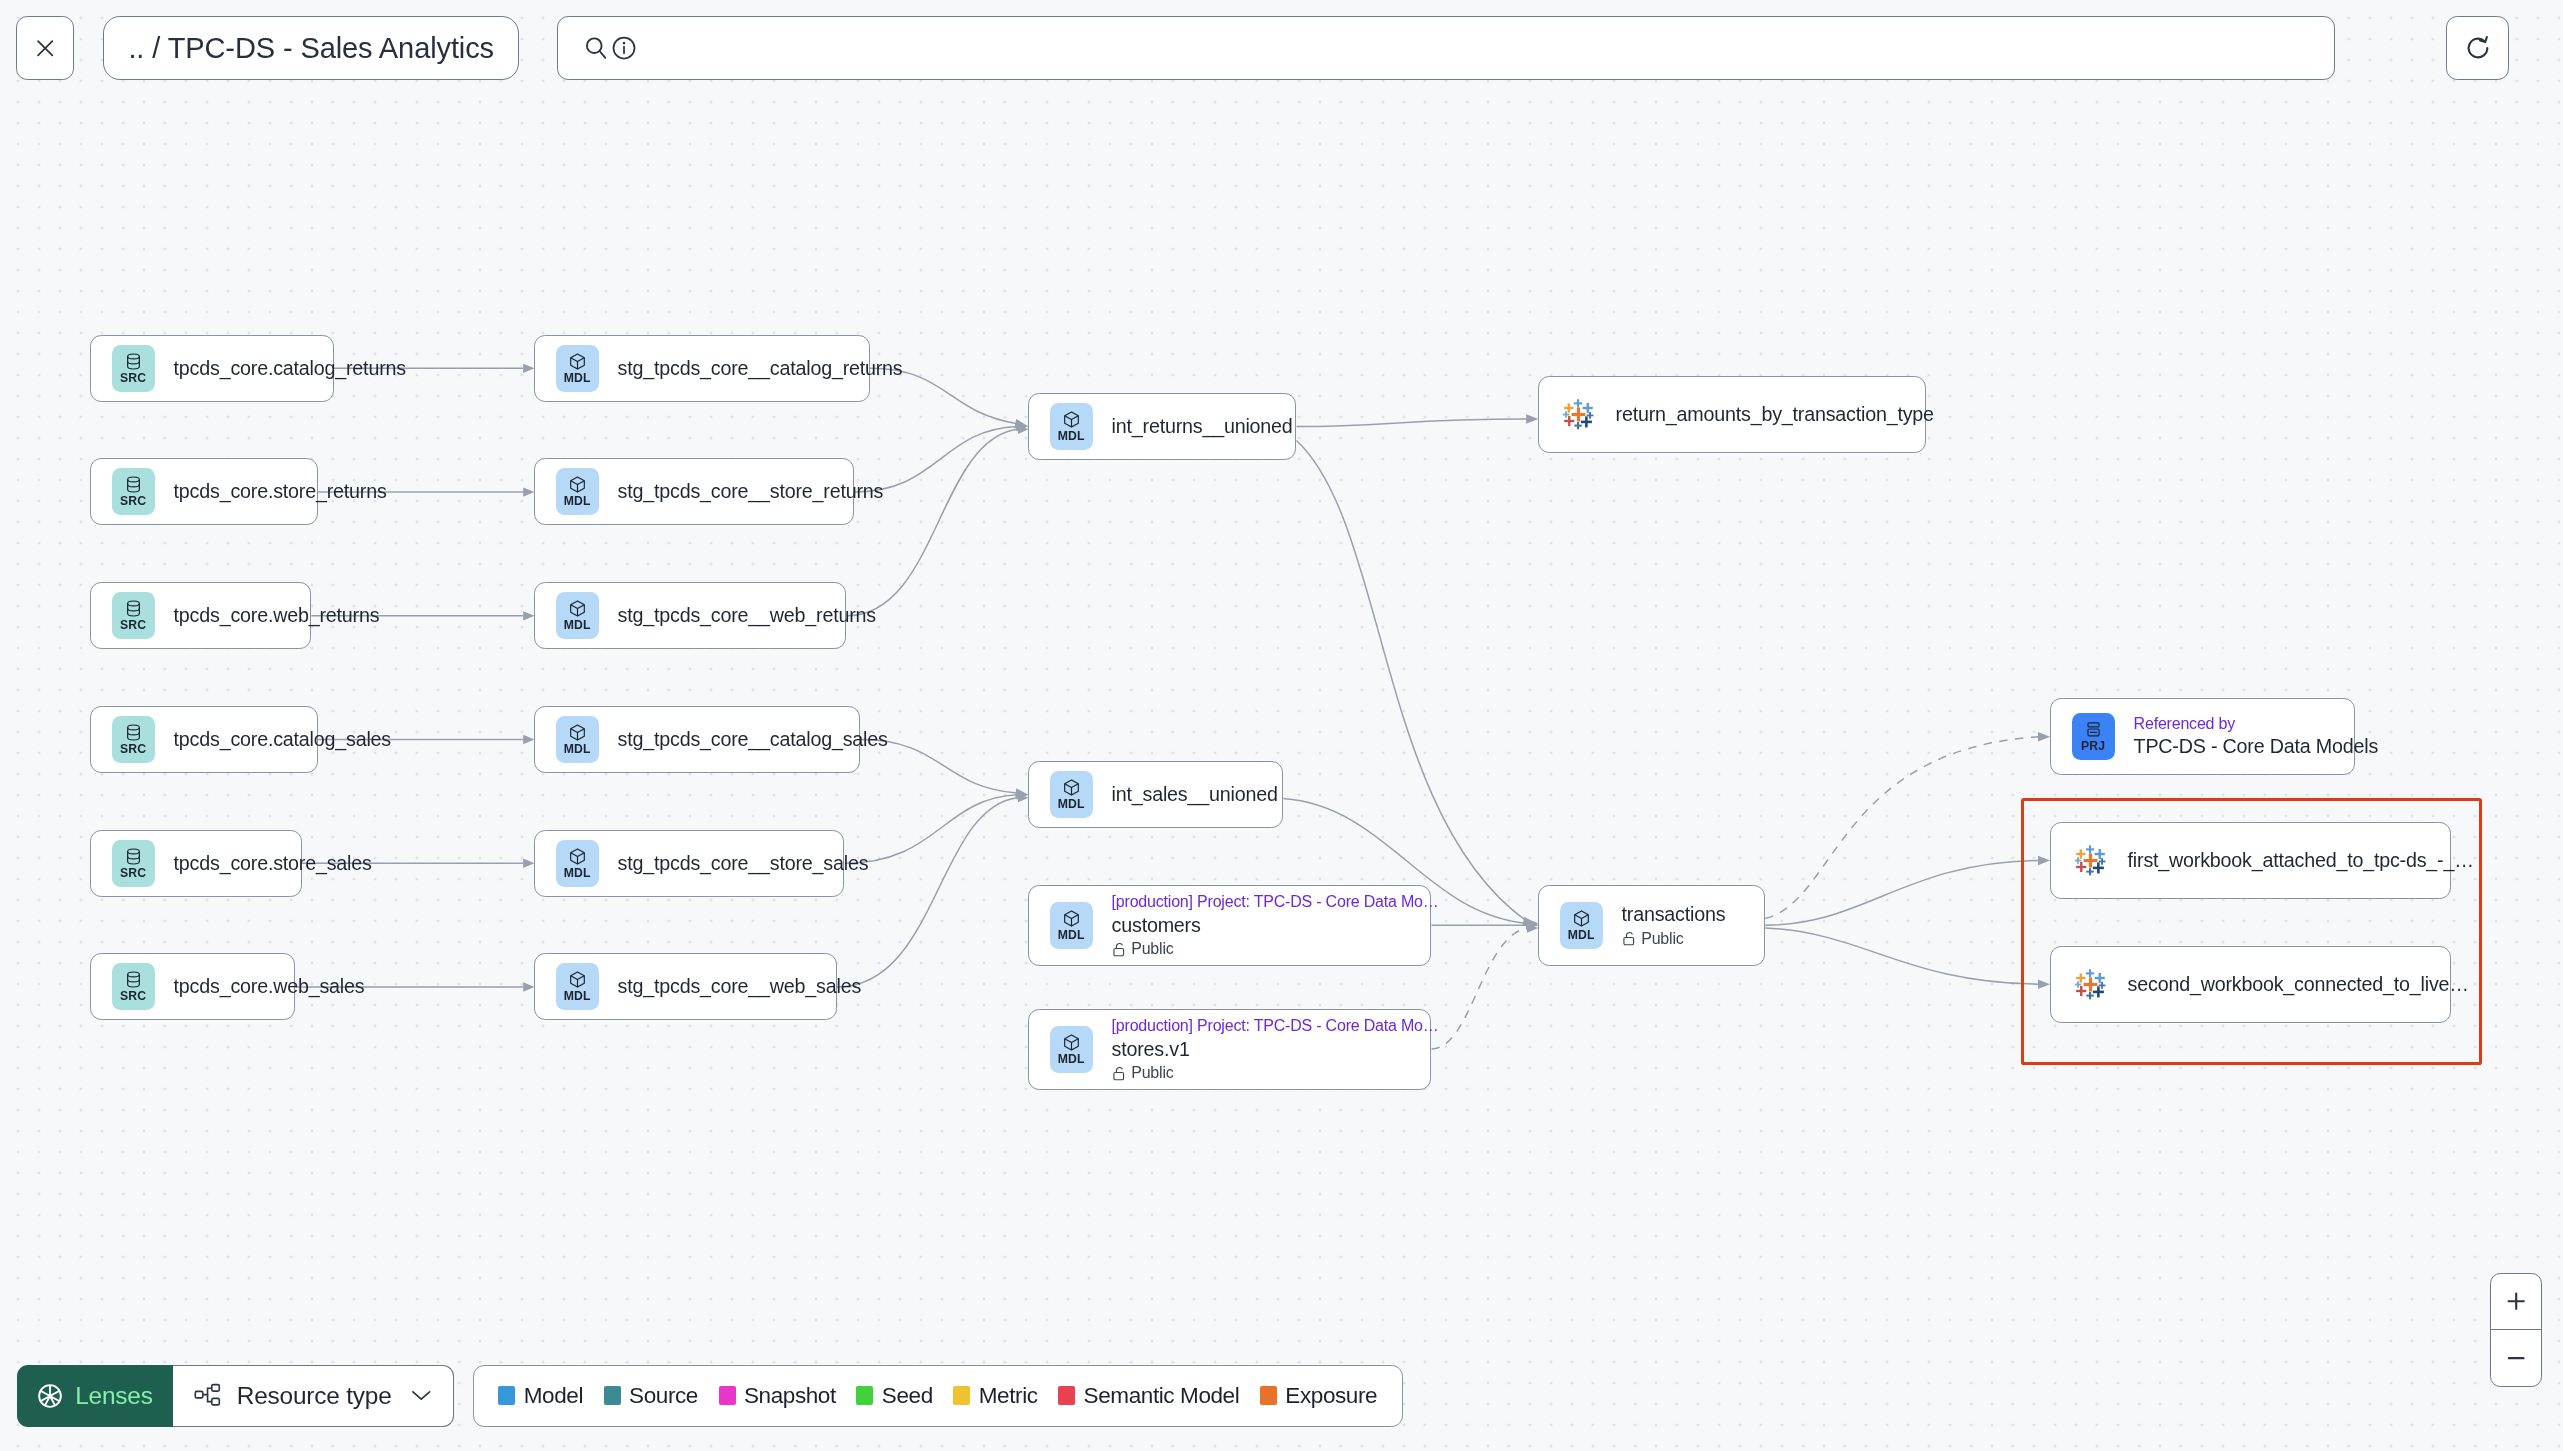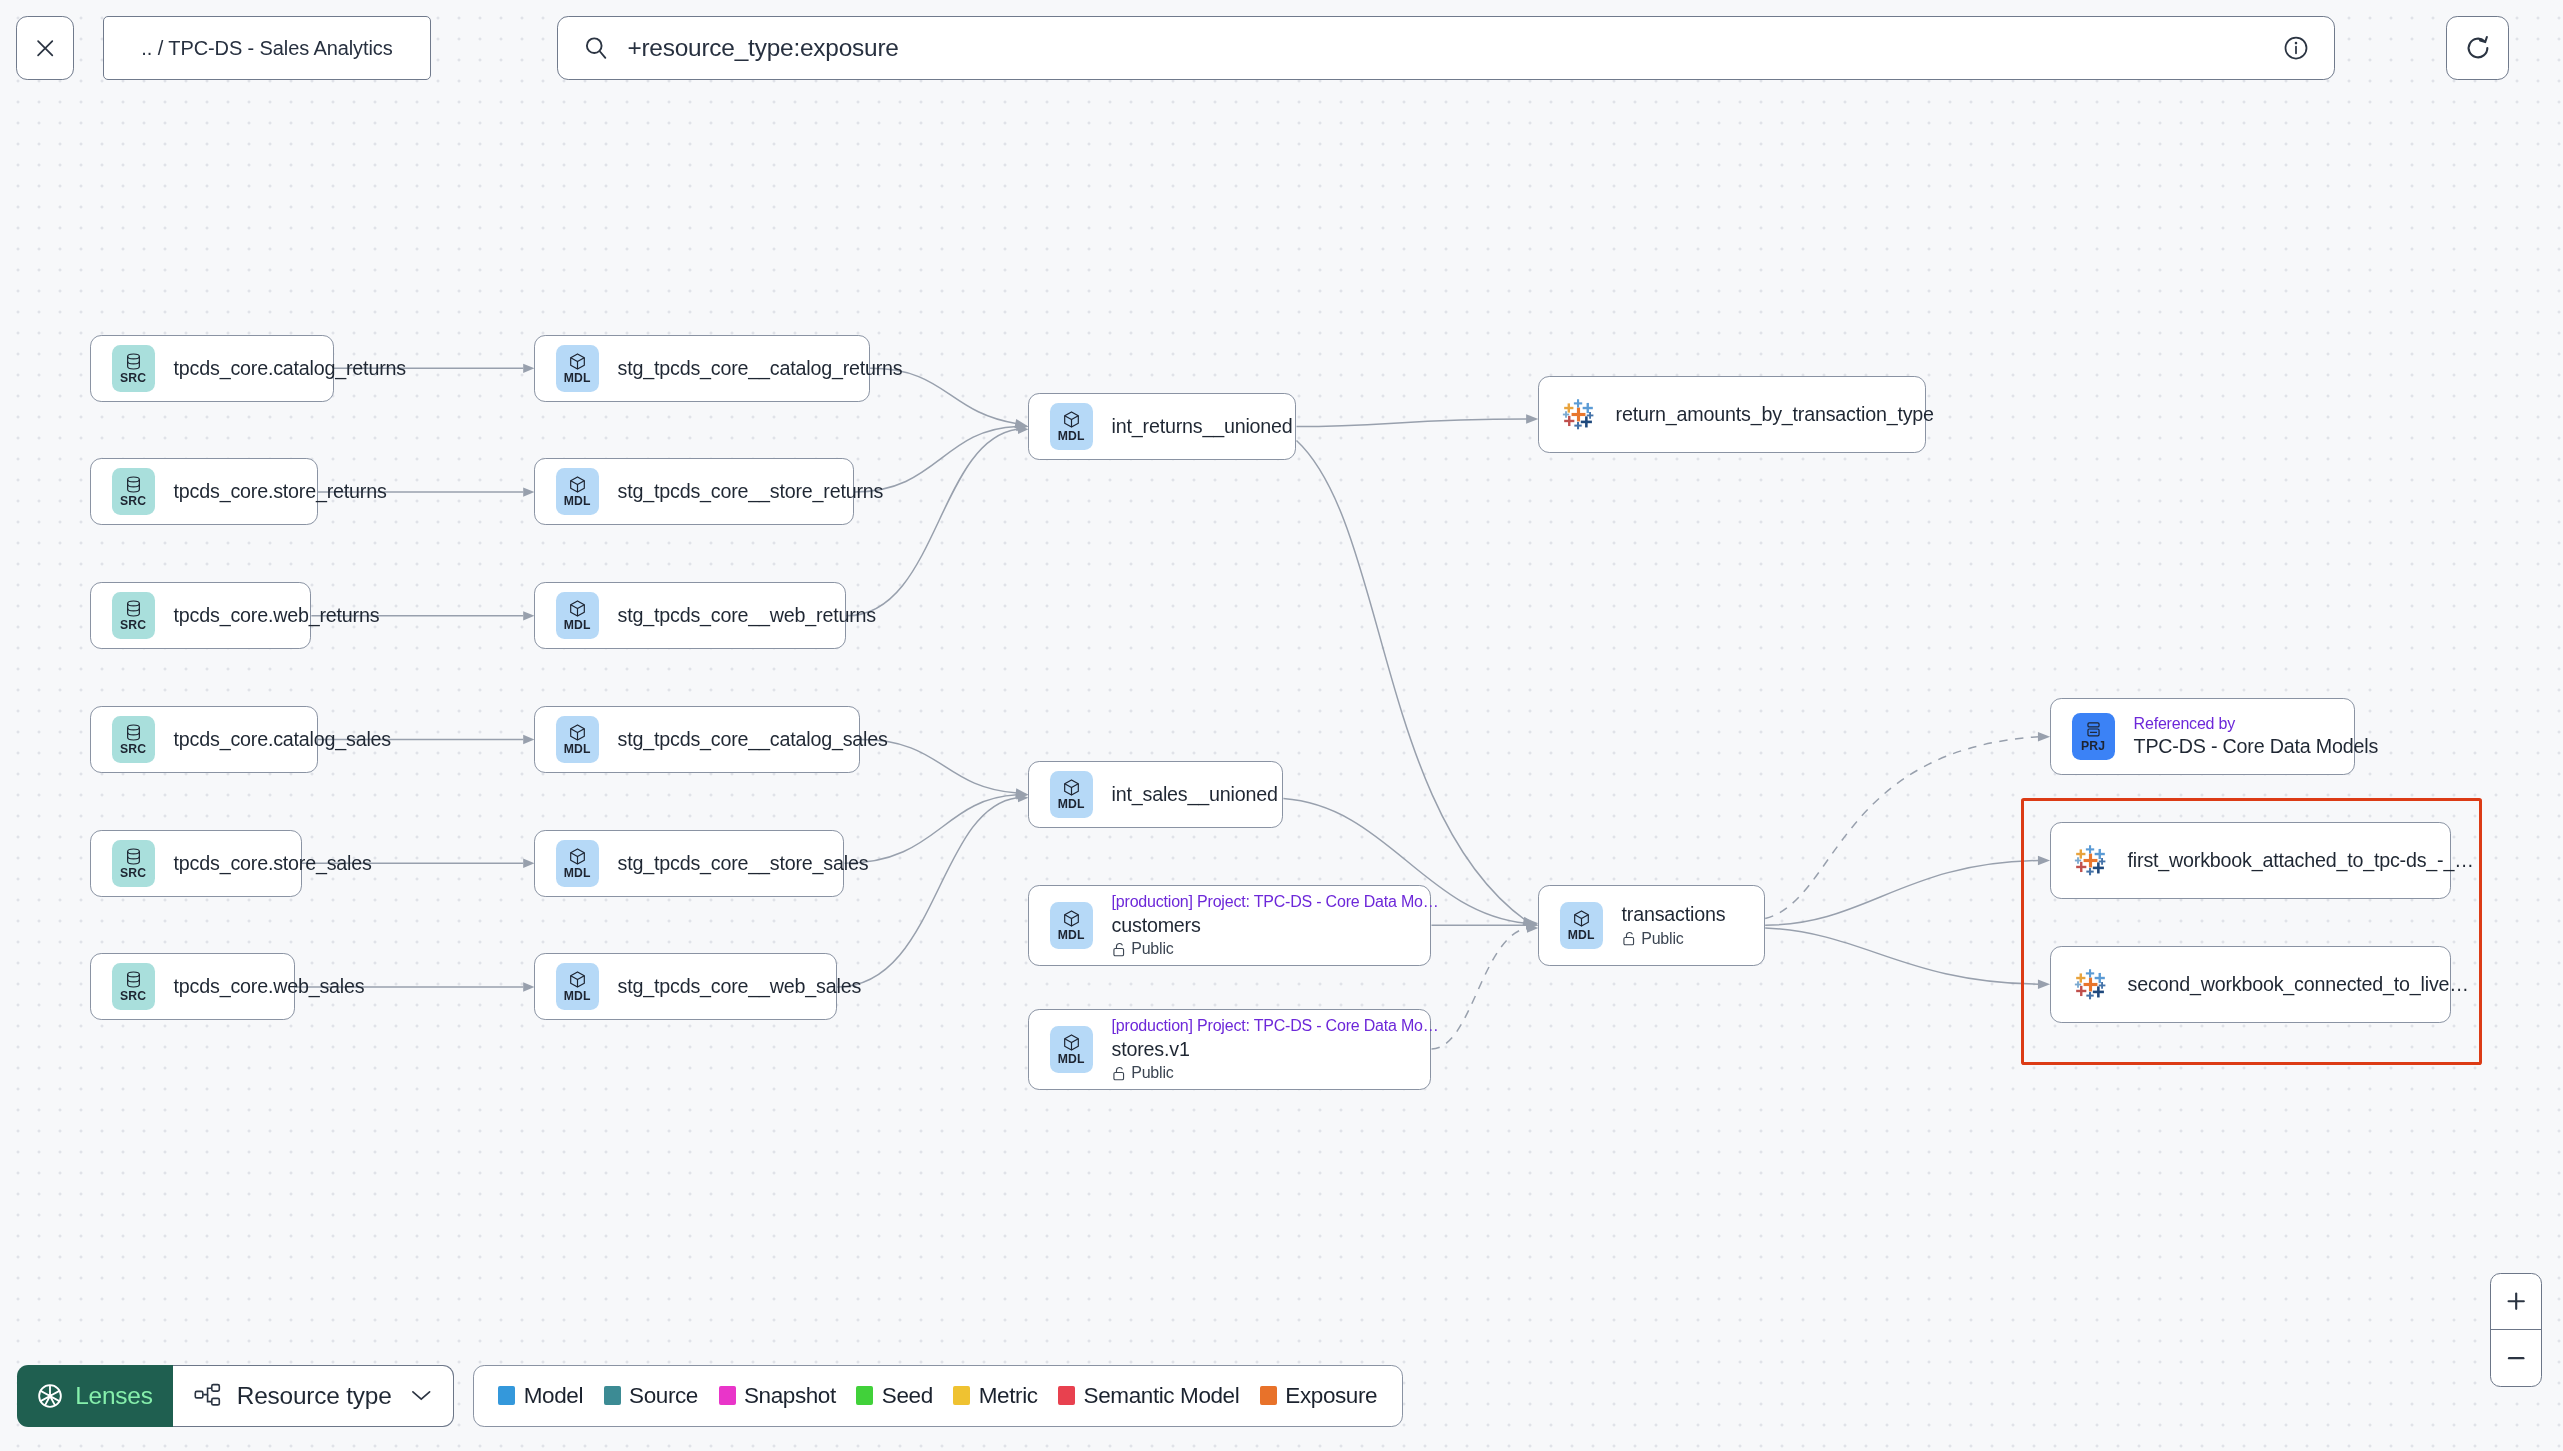--- a/index.html
+++ b/index.html
@@ -28,23 +28,23 @@
   .btn-close {
     position: absolute; left: 16px; top: 16px; width: 58px; height: 64px;
     background: #ffffff; border: 1.5px solid #707a8c; border-radius: 11.2px;
     display: flex; align-items: center; justify-content: center;
     cursor: pointer;
   }
   .btn-close svg { width: 24.4px; height: 24.4px; }
   .breadcrumb {
     position: absolute; left: 103px; top: 16px; height: 64px;
     min-width: 328px; padding: 0 24.4px;
-    background: #ffffff; border: 1.5px solid #707a8c; border-radius: 5px;
+    background: #ffffff; border: 1.5px solid #707a8c; border-radius: 17px;
     display: flex; align-items: center; justify-content: center;
-    font-size: 20px; color: #27303f; letter-spacing: -0.1px;
+    font-size: 29px; color: #27303f; letter-spacing: -0.1px;
     cursor: pointer;
   }
   .searchwrap {
     position: absolute; left: 557px; top: 16px; width: 1778px; height: 64px;
     background: #ffffff; border: 1.5px solid #707a8c; border-radius: 11.2px;
     display: flex; align-items: center;
   }
   .searchwrap .s-icon { margin-left: 24.4px; width: 28px; height: 28px; flex: none; }
   .search-input {
     flex: 1 1 auto; border: none; outline: none; background: transparent;
@@ -228,21 +228,20 @@
 
     <div class="breadcrumb">
       <span>.. / TPC-DS - Sales Analytics</span>
     </div>
 
     <div class="searchwrap">
       <svg class="s-icon" viewBox="0 0 24 24" fill="none" stroke="#2b3442" stroke-width="1.6" stroke-linecap="round">
         <circle cx="10.5" cy="10" r="6.3"></circle>
           <line x1="15.2" y1="14.8" x2="20" y2="20.4"></line>
       </svg>
-      <input class="search-input" value="+resource_type:exposure" placeholder="Search lineage" style="">
       <svg class="info-icon" viewBox="0 0 24 24" fill="none" stroke="#2b3442" stroke-width="1.5">
         <circle cx="12" cy="12" r="9"></circle>
         <line x1="12" y1="10.8" x2="12" y2="16.6" stroke-linecap="round"></line>
         <circle cx="12" cy="7.8" r="1.1" fill="#2b3442" stroke="none"></circle>
       </svg>
     </div>
 
     <div class="btn-refresh">
       <svg viewBox="0 0 24 24" fill="none" stroke="#2b3442" stroke-width="1.8" stroke-linecap="round">
         <path d="M20 12a8 8 0 1 1-2.4-5.7"></path>

